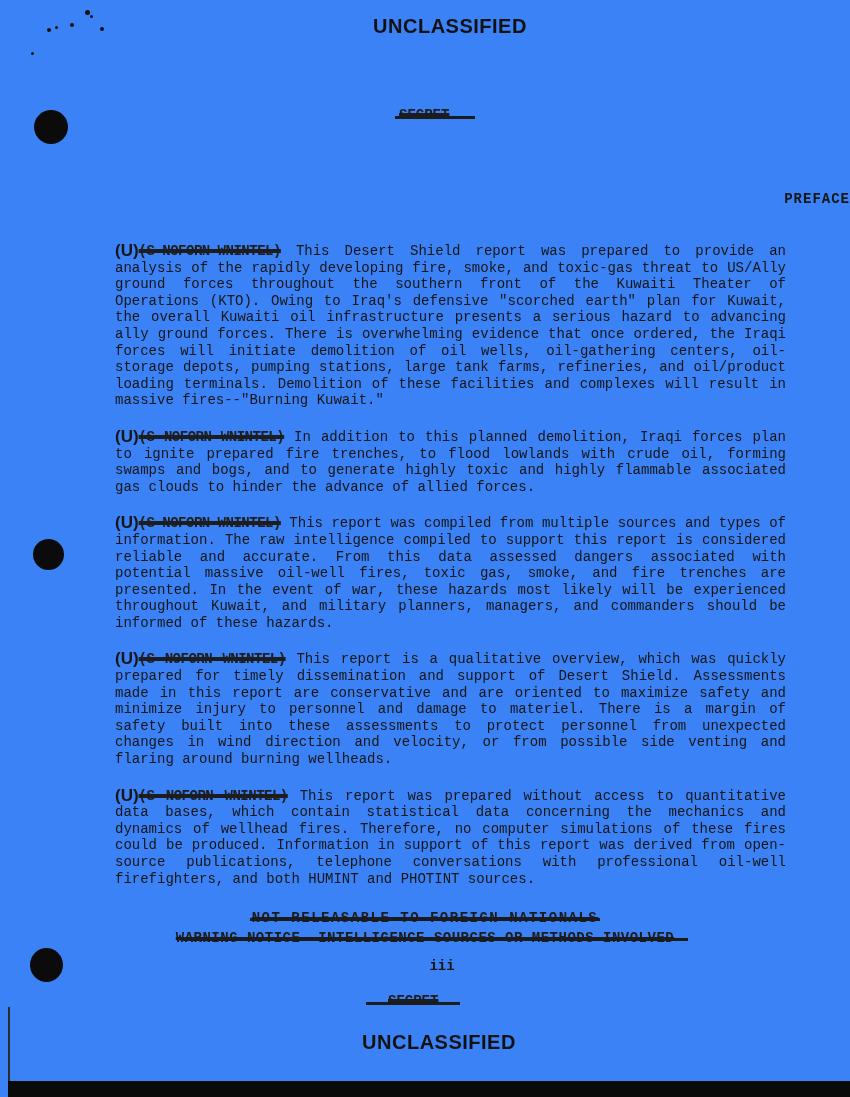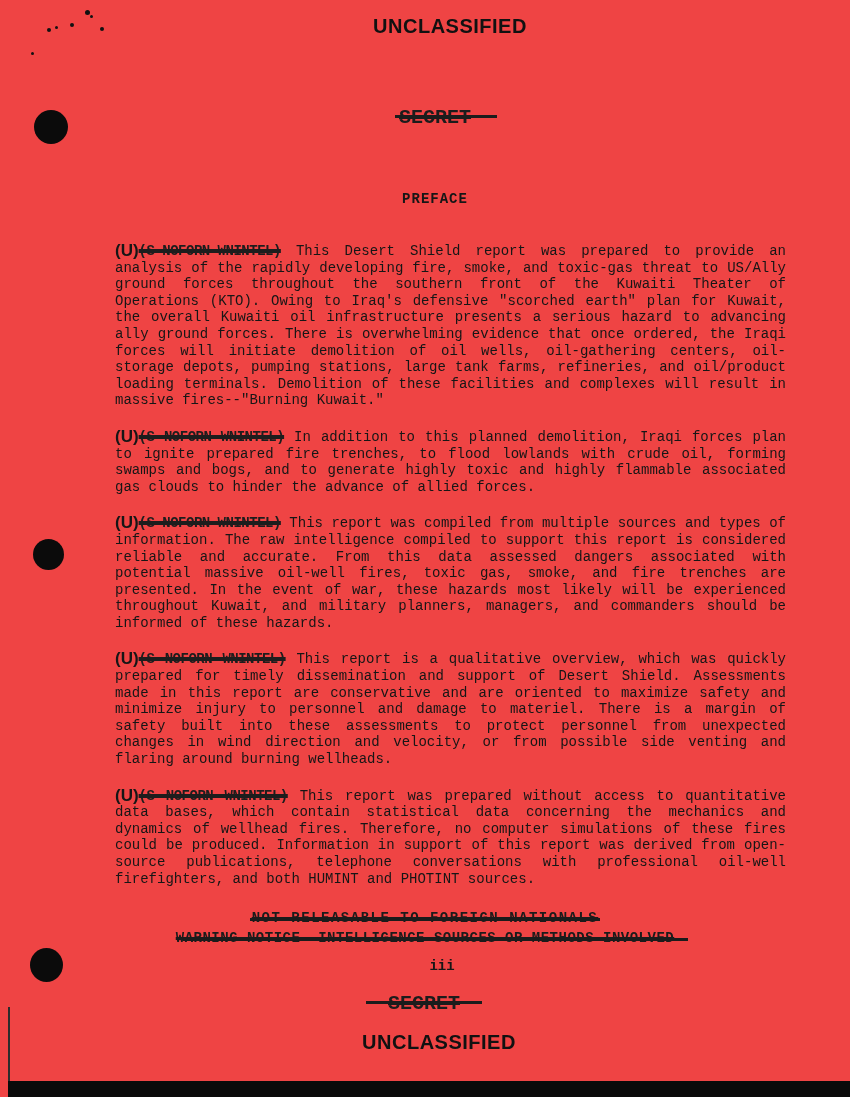--- a/index.html
+++ b/index.html
@@ -1,18 +1,18 @@
 <!DOCTYPE html>
 <html><head>
 <meta charset="utf-8">
 <style>
   html,body { margin:0; padding:0; background:#e8e8e8; }
   .page {
     position:relative; width:850px; height:1097px;
-    background:#ef4444; overflow:hidden;
+    background:#3b82f6; overflow:hidden;
     font-family:"Liberation Mono","DejaVu Sans Mono",monospace;
     color:#161616;
   }
   
   .punch { position:absolute; border-radius:50%; background:#0b0b0b; }
   .punch-1 { left:34px; top:110px; width:34px; height:34px; }
   .punch-2 { left:33px; top:539px; width:31px; height:31px; }
   .punch-3 { left:30px; top:948px; width:33px; height:34px; }
   .speck { position:absolute; border-radius:50%; background:#111; }
   .edge-line { position:absolute; left:8px; top:1007px; width:2px; height:76px; background:#2c2c2c; }
@@ -24,36 +24,36 @@
     font-family:"Liberation Sans","DejaVu Sans",sans-serif;
     font-weight:bold; font-size:20px; letter-spacing:0.5px; color:#111;
   }
   .banner-top { top:15px; padding-left:50px; }
   .banner-bottom { top:1031px; padding-left:28px; }
 
   
   .header-classification { position:absolute; left:399px; top:106px; }
   .struck-heavy {
     position:relative; display:inline-block;
-    font-weight:bold; font-size:20px; color:#1c1c1c;
+    font-weight:bold; font-size:14px; color:#1c1c1c;
     text-decoration:line-through; text-decoration-thickness:4px;
   }
   .struck-heavy::after {
     content:""; position:absolute; left:-4px; right:-26px; top:9px;
     height:3px; background:#1c1c1c;
   }
   .doc-id {
     position:absolute; right:82px; top:103px; text-align:right;
     font-size:14px; line-height:19px; font-weight:bold;
   }
 
   
   .preface-title {
     position:absolute; left:0; width:100%; top:191px; box-sizing:border-box;
-    text-align:center; padding-left:20px;
+    text-align:right; padding-left:20px;
     font-size:14px; font-weight:bold; letter-spacing:1px;
   }
 
   
   .body-text {
     position:absolute; left:99px; top:242px; width:671px;
     font-size:14px; line-height:16.6px; text-align:justify;margin-left:16px;
   }
   .para { margin:0 0 19px 0; }
   .u-mark {

